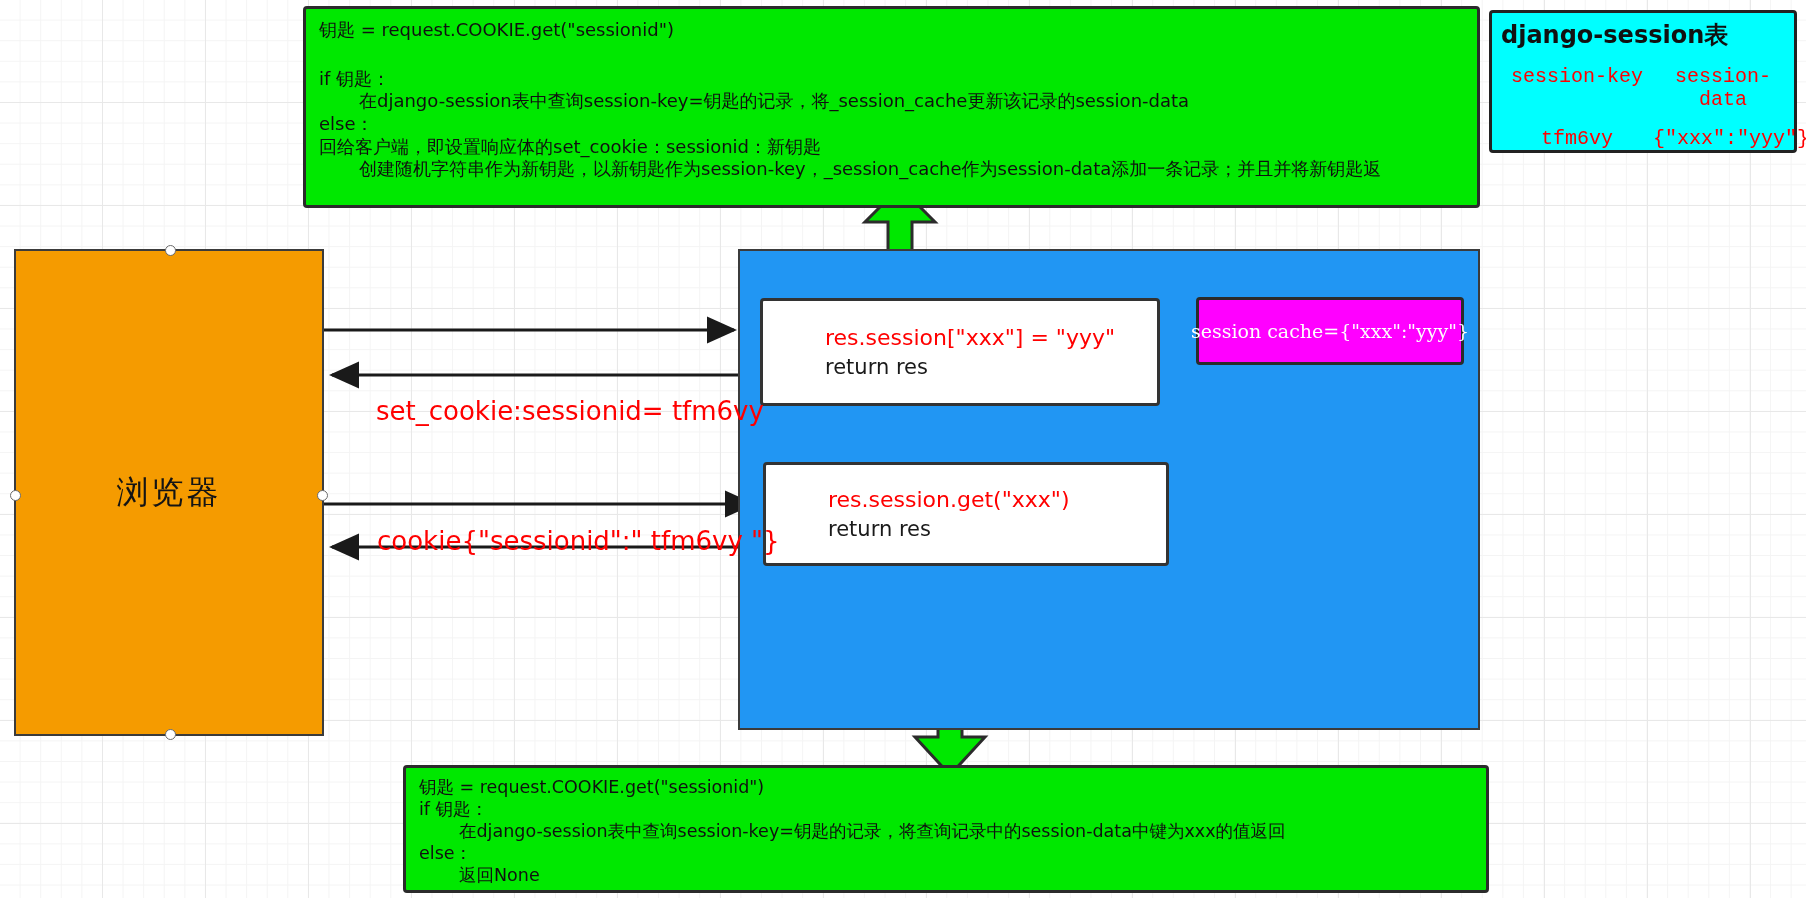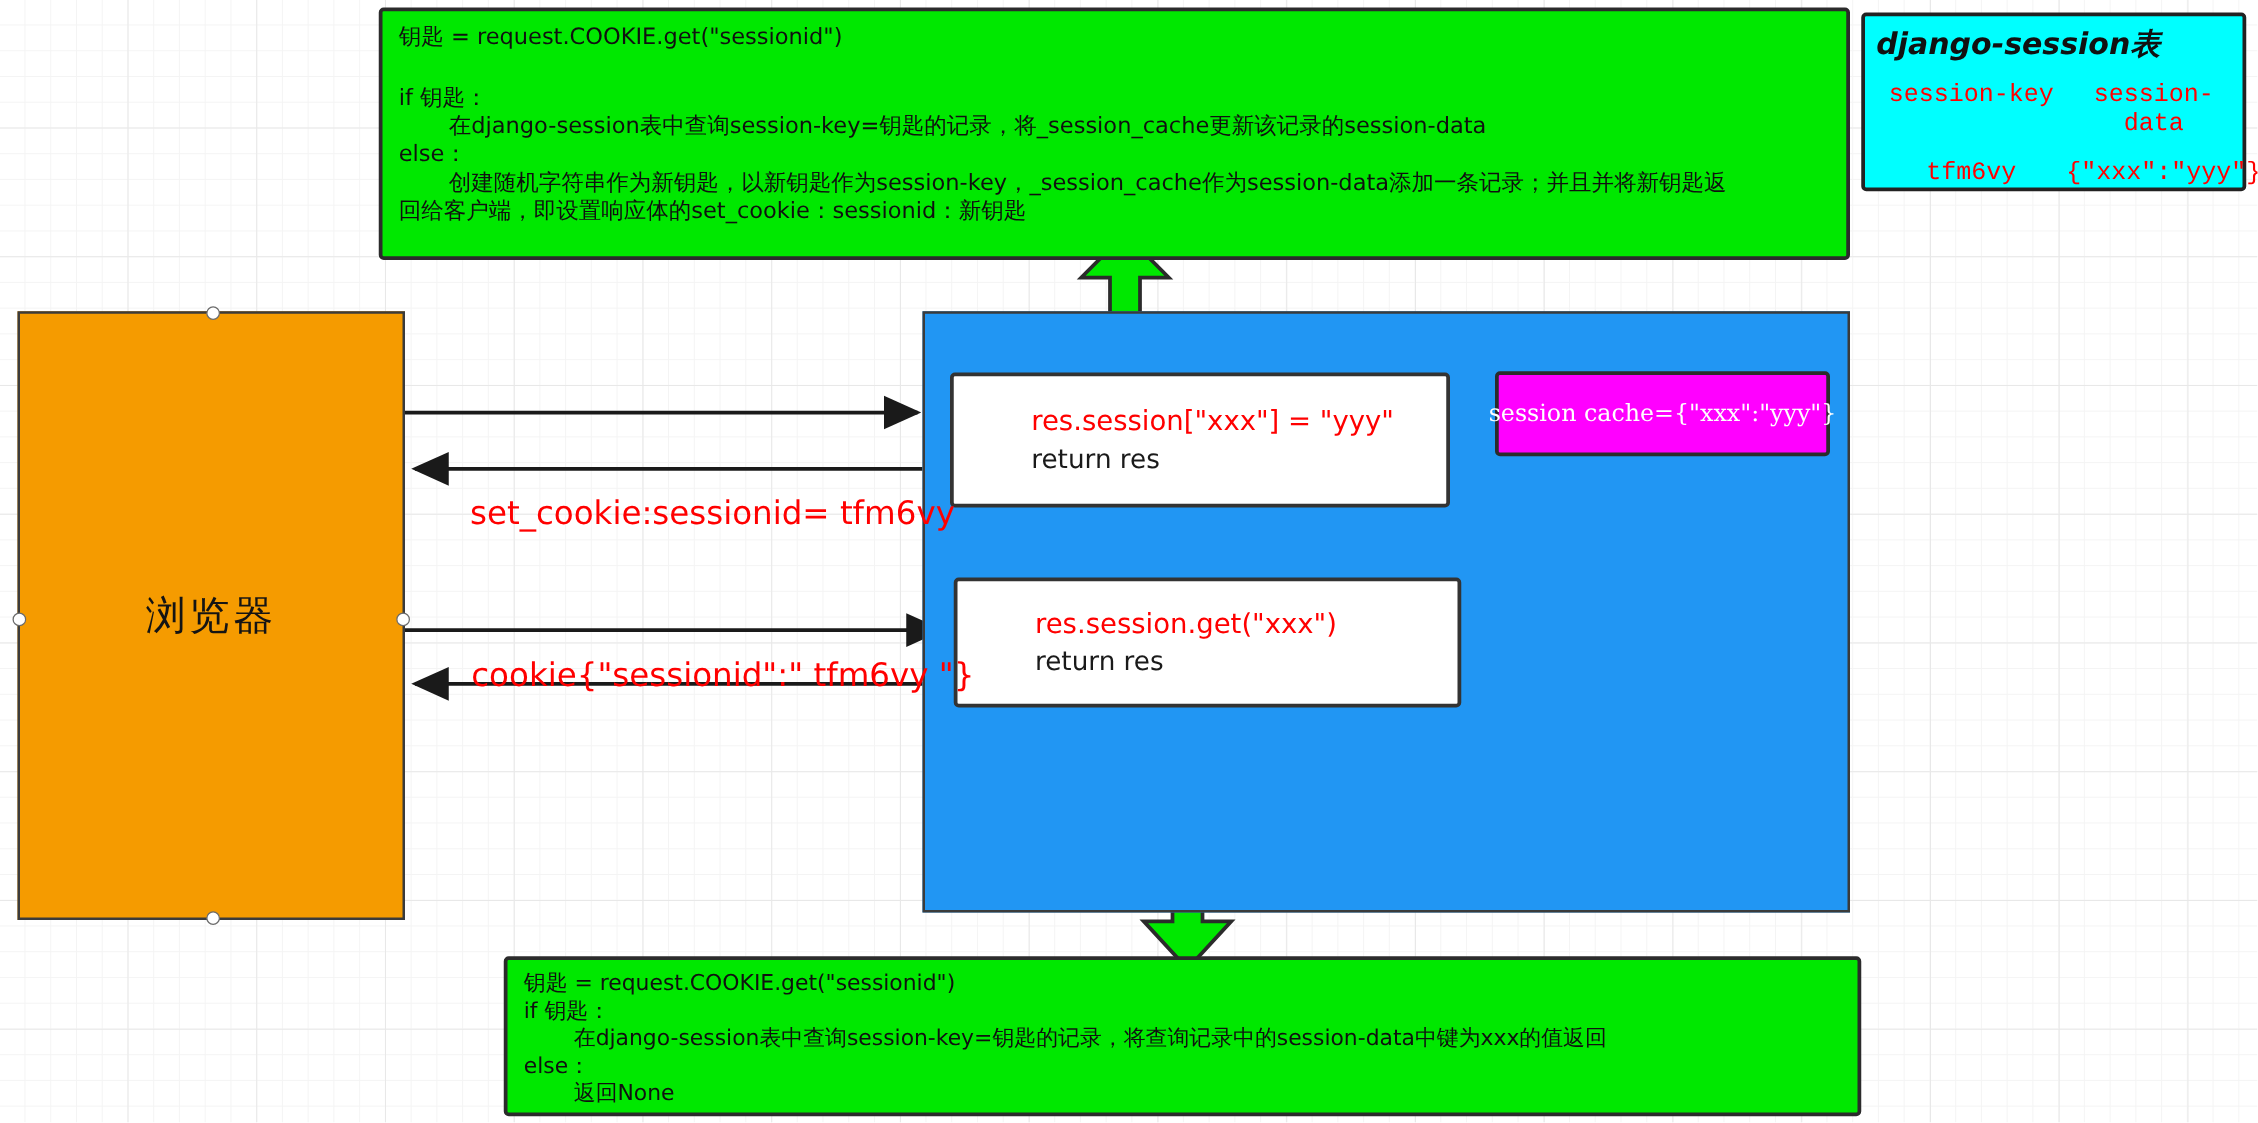--- a/index.html
+++ b/index.html
@@ -97,21 +97,21 @@
   .indent{padding-left:40px;}
 
   
   .dbtable{
     left:1489px; top:10px; width:308px; height:143px;
     background:#00ffff;border:3px solid #222222;border-radius:4px;
     box-sizing:border-box;padding:6px 0 0 9px;
   }
   .dbtable .title{
     font-family:"DejaVu Sans", sans-serif;
-    font-weight:bold;font-size:24px;color:#111111;font-style:italic;
+    font-weight:bold;font-size:24px;color:#111111;
   }
   .dbtable .trow{
     display:flex;color:#ff0000;font-size:20px;
     font-family:Liberation Mono, monospace;
     margin-top:14px;
   }
   .dbtable .c1{width:152px;text-align:center;}
   .dbtable .c2{width:140px;text-align:center;}
   .dbtable .trow.vals{margin-top:16px;}
 
@@ -179,22 +179,22 @@
   <div class="node cache">
     <span class="lbl">session cache={"xxx":"yyy"}</span>
   </div>
 
   <div class="node greenbox green-top">
     <div class="line">钥匙 = request.COOKIE.get("sessionid")</div>
     <div class="gap"></div>
     <div class="line">if 钥匙：</div>
     <div class="line indent">在django-session表中查询session-key=钥匙的记录，将_session_cache更新该记录的session-data</div>
     <div class="line">else：</div>
+    <div class="line">回给客户端，即设置响应体的set_cookie：sessionid：新钥匙</div>
     <div class="line indent">创建随机字符串作为新钥匙，以新钥匙作为session-key，_session_cache作为session-data添加一条记录；并且并将新钥匙返</div>
-    <div class="line">回给客户端，即设置响应体的set_cookie：sessionid：新钥匙</div>
   </div>
 
   <div class="node greenbox green-bot">
     <div class="line">钥匙 = request.COOKIE.get("sessionid")</div>
     <div class="line">if 钥匙：</div>
     <div class="line indent">在django-session表中查询session-key=钥匙的记录，将查询记录中的session-data中键为xxx的值返回</div>
     <div class="line">else：</div>
     <div class="line indent">返回None</div>
   </div>
 

